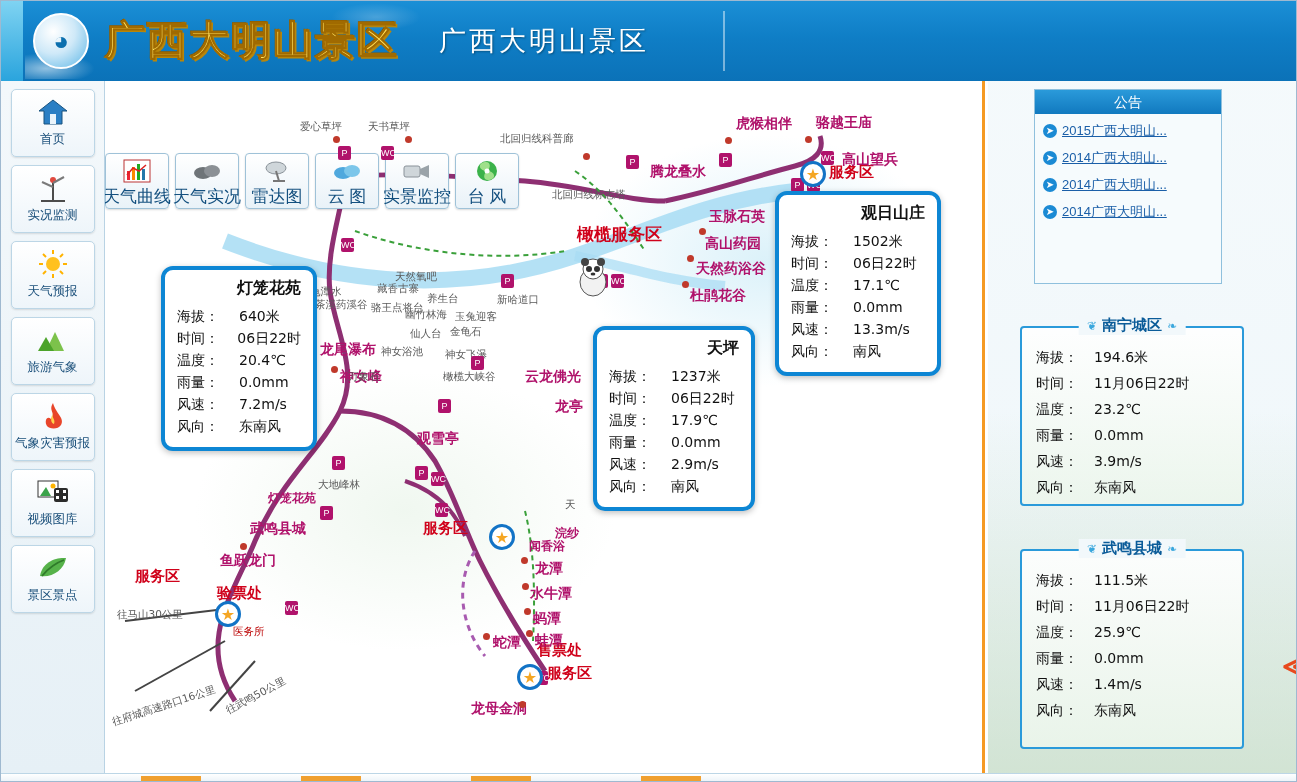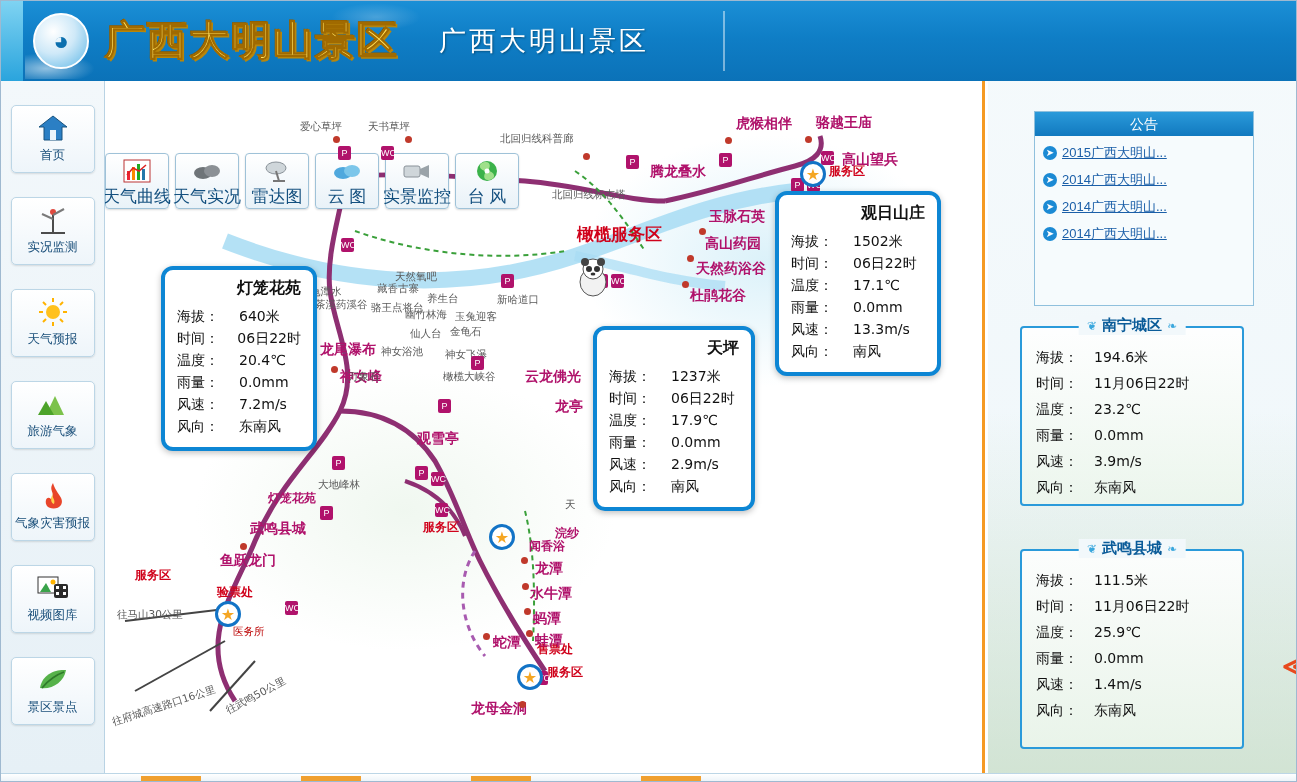--- a/index.html
+++ b/index.html
@@ -72,21 +72,21 @@
   }
 
   
   .sidebar {
     position: absolute; left: 0; top: 80px; width: 104px; height: 692px;
     background: linear-gradient(180deg, #f3f8fb 0%, #e6f0f6 100%);
     border-right: 1px solid #b9d3e4;
   }
   .nav-item {
     position: relative;
-    margin: 24px auto 0 auto;
+    margin: 8px auto 0 auto;
     width: 84px; height: 68px;
     background: linear-gradient(180deg,#ffffff,#eef5fa);
     border: 1px solid #bcd6e6;
     border-radius: 5px;
     box-shadow: 0 1px 2px rgba(0,0,0,0.12);
     display: flex; flex-direction: column; align-items: center; justify-content: flex-start;
     padding-top: 5px;
     cursor: pointer;
   }
   .nav-item .ic { width: 34px; height: 34px; display:flex; align-items:center; justify-content:center; }
@@ -139,21 +139,21 @@
     font-family: "DejaVu Sans", sans-serif;
   }
   .infobox .row .k { width: 62px; white-space: nowrap; }
   .infobox .row .v { white-space: nowrap; }
 
   
   .mlabel {
     position: absolute; font-size: 11px; color: #333; white-space: nowrap;
     font-family: "DejaVu Sans", sans-serif;
   }
-  .mlabel.red { color: #d0021b; font-weight: bold; font-size: 12px; }
+  .mlabel.red { color: #d0021b; font-weight: bold; font-size: 15px; }
   .mlabel.pink { color: #b0126b; font-weight: bold; font-size: 14px; }
   .mlabel.gray { color: #5a5a5a; font-size: 10.5px; }
   .dot { position: absolute; width: 7px; height: 7px; background: #c0392b; border-radius: 50%; }
   .picon {
     position: absolute; background: #b0126b; color: #fff; font-size: 9px;
     width: 13px; height: 14px; border-radius: 2px; text-align: center; line-height: 14px;
   }
   .star {
     position: absolute; width: 26px; height: 26px; border-radius: 50%;
     background: #ffffff; border: 3px solid #1273c6; color: #f5a623;
@@ -161,21 +161,21 @@
   }
 
   
   .right {
     position: absolute; left: 987px; top: 80px; width: 310px; height: 692px;
     background:
       linear-gradient(180deg, rgba(245,250,252,0.9), rgba(238,246,250,0.9)),
       #eef5f9;
   }
   .notice-box {
-    position: absolute; left: 46px; top: 30px; width: 220px; height: 195px;
+    position: absolute; left: 46px; top: 8px; width: 188px; height: 195px;
     background: #f6fbfd; border: 1px solid #8fc0dd;
   }
   .notice-head {
     height: 24px; background: linear-gradient(180deg,#2a9ada,#1179bf);
     color: #ffffff; font-size: 14px; text-align: center; line-height: 24px;
     font-family: "DejaVu Sans", sans-serif;
   }
   .notice-list { padding: 8px 6px 0 8px; }
   .notice-item {
     display: flex; align-items: center; gap: 5px; margin-bottom: 9px;

